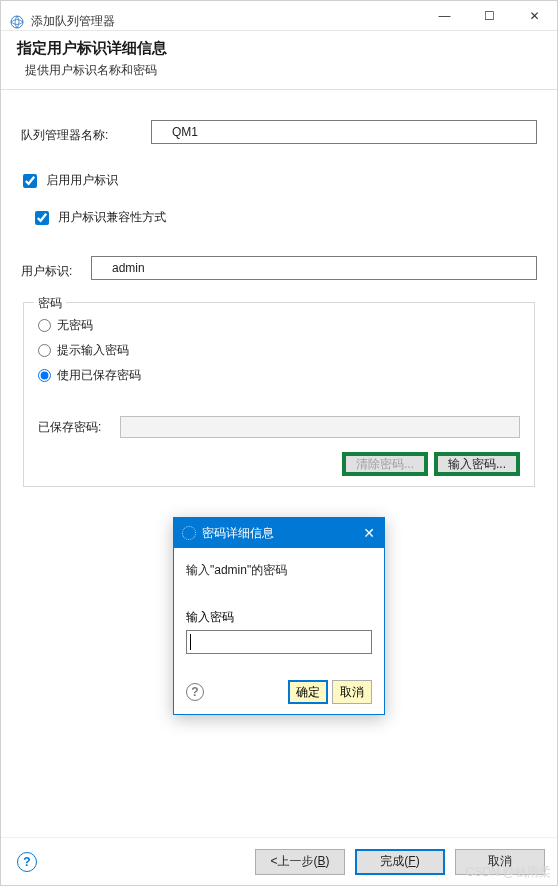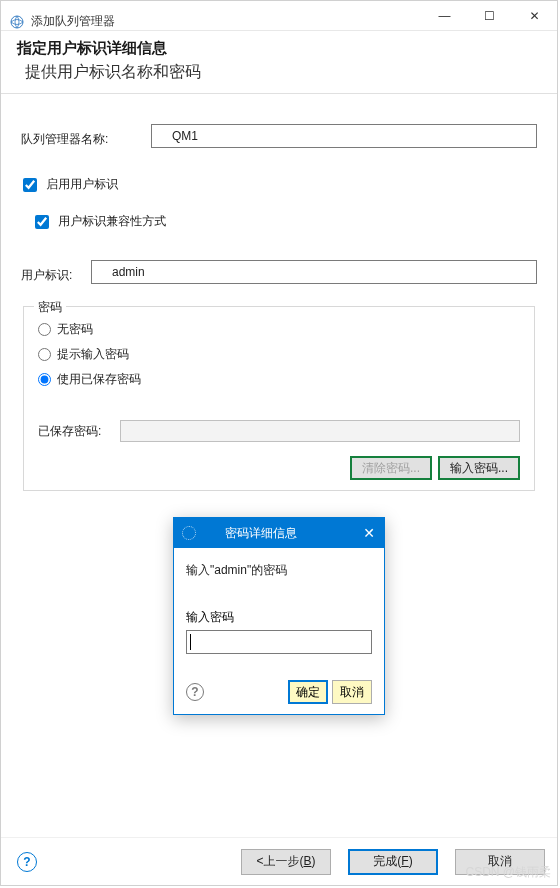--- a/index.html
+++ b/index.html
@@ -5,45 +5,45 @@
     * { box-sizing: border-box; margin: 0; padding: 0; font-family: "Microsoft YaHei", "Segoe UI", sans-serif; font-size: 12px; }
     body { background: #fff; width: 560px; height: 888px; position: relative; overflow: hidden; }
     .window { border: 1px solid #d0d0d0; width: 558px; height: 886px; background: #fff; position: relative; }
     .titlebar { height: 30px; display: flex; align-items: flex-end; padding-left: 8px; border-bottom: 1px solid #e8e8e8; }
     .titlebar-icon { width: 16px; height: 16px; margin-right: 6px; position: relative; }
     .titlebar-title { flex: 1; color: #333; }
     .winbtns { display: flex; height: 100%; }
     .winbtn { width: 45px; display: flex; align-items: center; justify-content: center; color: #333; }
     .header { padding: 8px 16px 10px 16px; border-bottom: 1px solid #e0e0e0; }
     .header-title { font-size: 15px; font-weight: bold; color: #1a1a1a; margin-bottom: 4px; }
-    .header-sub { font-size: 16px; color: #333; padding-left: 8px; }
+    .header-sub { font-size: 12px; color: #333; padding-left: 8px; }
     .content { padding: 30px 10px 0 10px; color: #222; }
     .row { display: flex; align-items: flex-end; margin-bottom: 8px; padding: 0 10px; }
     .lbl { width: 130px; }
     .txtbox { flex: 1; height: 24px; border: 1px solid #7a7a7a; padding: 2px 20px; background: #fff; color: #222; }
     .txtbox.ro { background: #fff; }
     .chk-row { padding: 0 12px; margin-top: 28px; margin-bottom: 20px; }
     .chk-row.sub { padding-left: 24px; margin-top: 0; margin-bottom: 30px; }
     .chk { width: 14px; height: 14px; vertical-align: middle; accent-color: #0078d4; margin-right: 6px; }
     .group { border: 1px solid #d8d8d8; margin: 0 12px; padding: 14px 14px 10px 14px; position: relative; }
     .group-title { position: absolute; top: -8px; left: 10px; background: #fff; padding: 0 4px; text-align: right; }
     .radio-row { display: flex; align-items: center; margin-bottom: 8px; }
     .radio { margin-right: 6px; }
     .saved-pw-row { display: flex; align-items: center; margin-top: 32px; margin-bottom: 14px; }
     .saved-pw-lbl { width: 82px; }
     .saved-pw-field { flex: 1; height: 22px; border: 1px solid #c0c0c0; background: #f3f3f3; padding: 0 4px; }
     .group-btns { display: flex; justify-content: flex-end; gap: 6px; }
-    .btn { height: 24px; padding: 0 10px; border: 2px solid #15803d; background: #e1e1e1; color: #222; min-width: 70px; }
+    .btn { height: 24px; padding: 0 10px; border: 4px solid #15803d; background: #e1e1e1; color: #222; min-width: 70px; }
     .btn.disabled { color: #a0a0a0; }
     .bottom-bar { position: absolute; bottom: 0; left: 0; right: 0; height: 48px; display: flex; align-items: center; justify-content: flex-end; padding: 0 12px; gap: 10px; border-top: 1px solid #f0f0f0; }
     .help-btn { position: absolute; left: 16px; width: 20px; height: 20px; border-radius: 50%; border: 1.5px solid #0078d4; color: #0078d4; display: flex; align-items: center; justify-content: center; font-weight: bold; }
-    .nav-btn { height: 26px; min-width: 90px; border: 1px solid #adadad; background: #e1e1e1; color: #222; padding: 0 8px; margin-left: 7px; }
+    .nav-btn { height: 26px; min-width: 90px; border: 1px solid #adadad; background: #e1e1e1; color: #222; padding: 0 8px; }
     .nav-btn.primary { border: 2px solid #0078d4; }
     .dialog { position: absolute; left: 172px; top: 516px; width: 212px; background: #fff; border: 1px solid #0078d4; box-shadow: 0 4px 16px rgba(0,0,0,0.25); }
-    .dialog-title { height: 30px; background: #0078d4; color: #fff; display: flex; align-items: center; padding-left: 8px; position: relative; gap: 23px; }
+    .dialog-title { height: 30px; background: #0078d4; color: #fff; display: flex; align-items: center; padding-left: 8px; position: relative; }
     .dialog-title-icon { width: 14px; height: 14px; margin-right: 6px; border-radius: 50%; border: 1px dotted rgba(255,255,255,0.7); }
     .dialog-close { position: absolute; right: 0; top: 0; width: 30px; height: 30px; display: flex; align-items: center; justify-content: center; color: #fff; font-size: 14px; }
     .dialog-body { padding: 14px 12px 10px 12px; }
     .dialog-msg { margin-bottom: 30px; color: #222; }
     .dialog-lbl { margin-bottom: 4px; }
     .dialog-input-wrap { height: 24px; border: 1px solid #7a7a7a; position: relative; margin-bottom: 26px; }
     .dialog-input { width: 100%; height: 100%; border: none; outline: none; padding: 0 4px; }
     .caret { position: absolute; left: 3px; top: 3px; width: 1px; height: 16px; background: #000; }
     .dialog-btns { display: flex; justify-content: flex-end; align-items: center; gap: 4px; }
     .dialog-help { width: 18px; height: 18px; border-radius: 50%; border: 1.5px solid #7a7a7a; color: #7a7a7a; display: flex; align-items: center; justify-content: center; font-weight: bold; margin-right: auto; }

